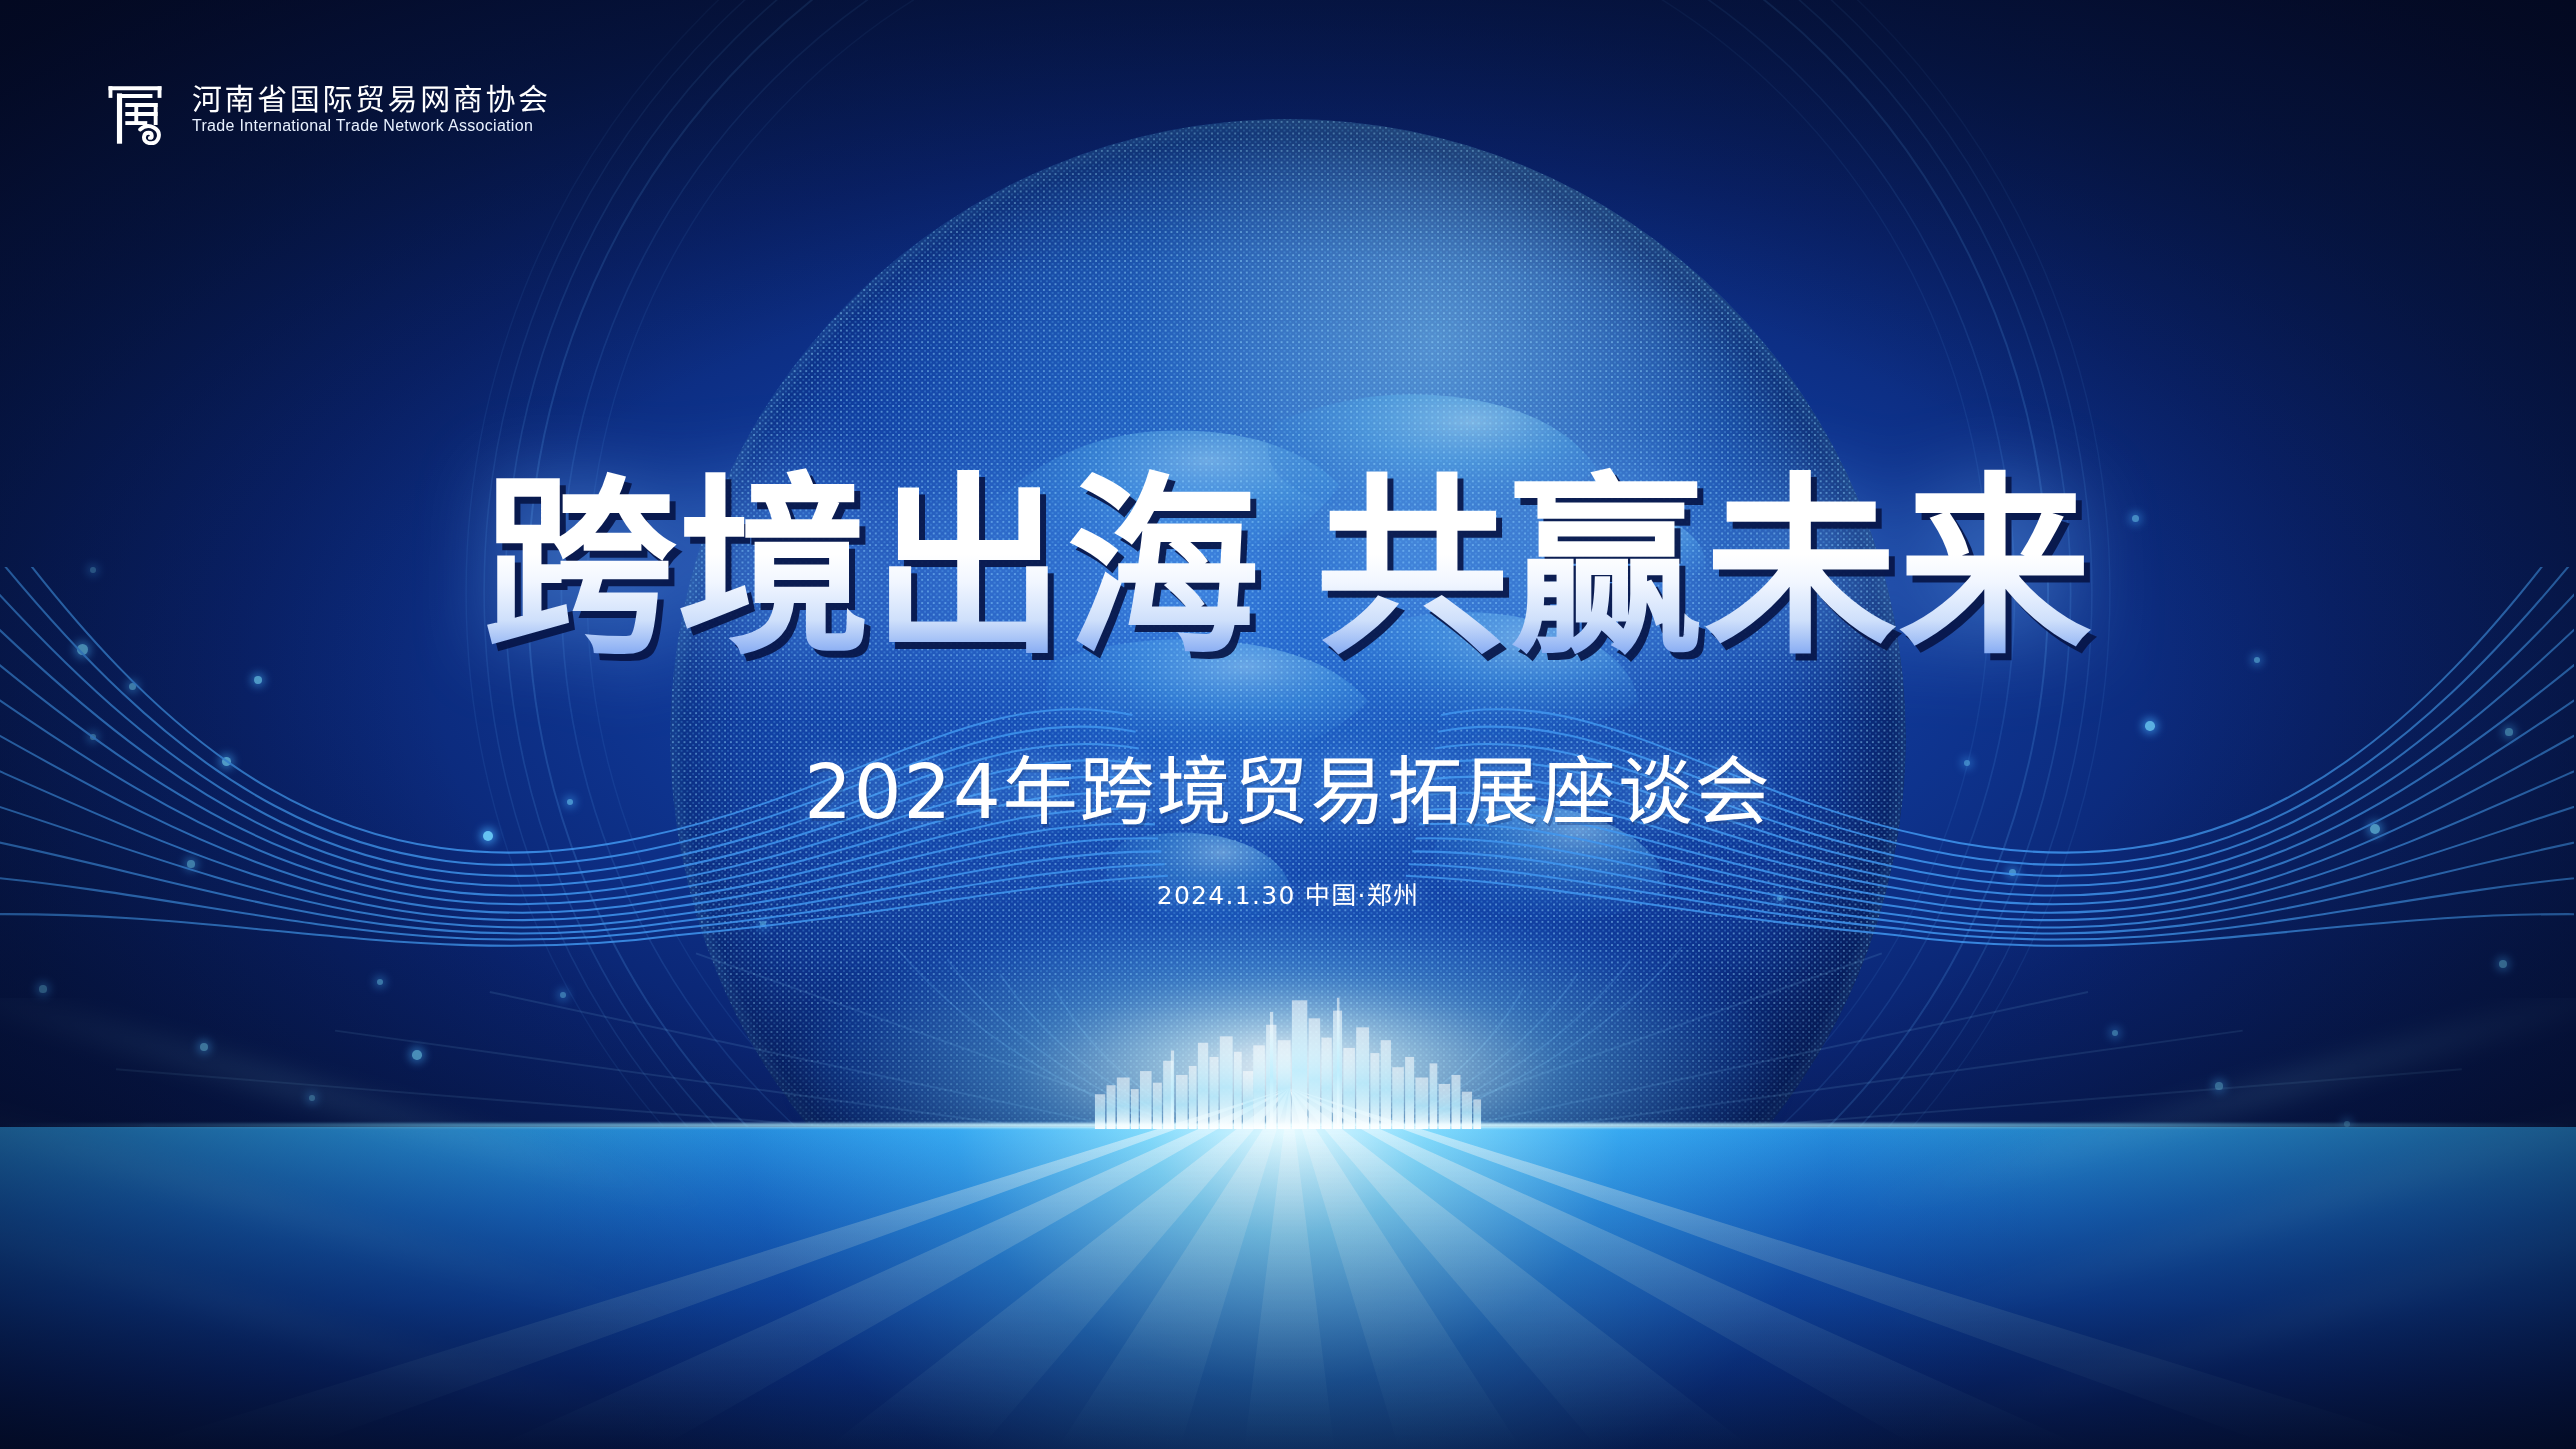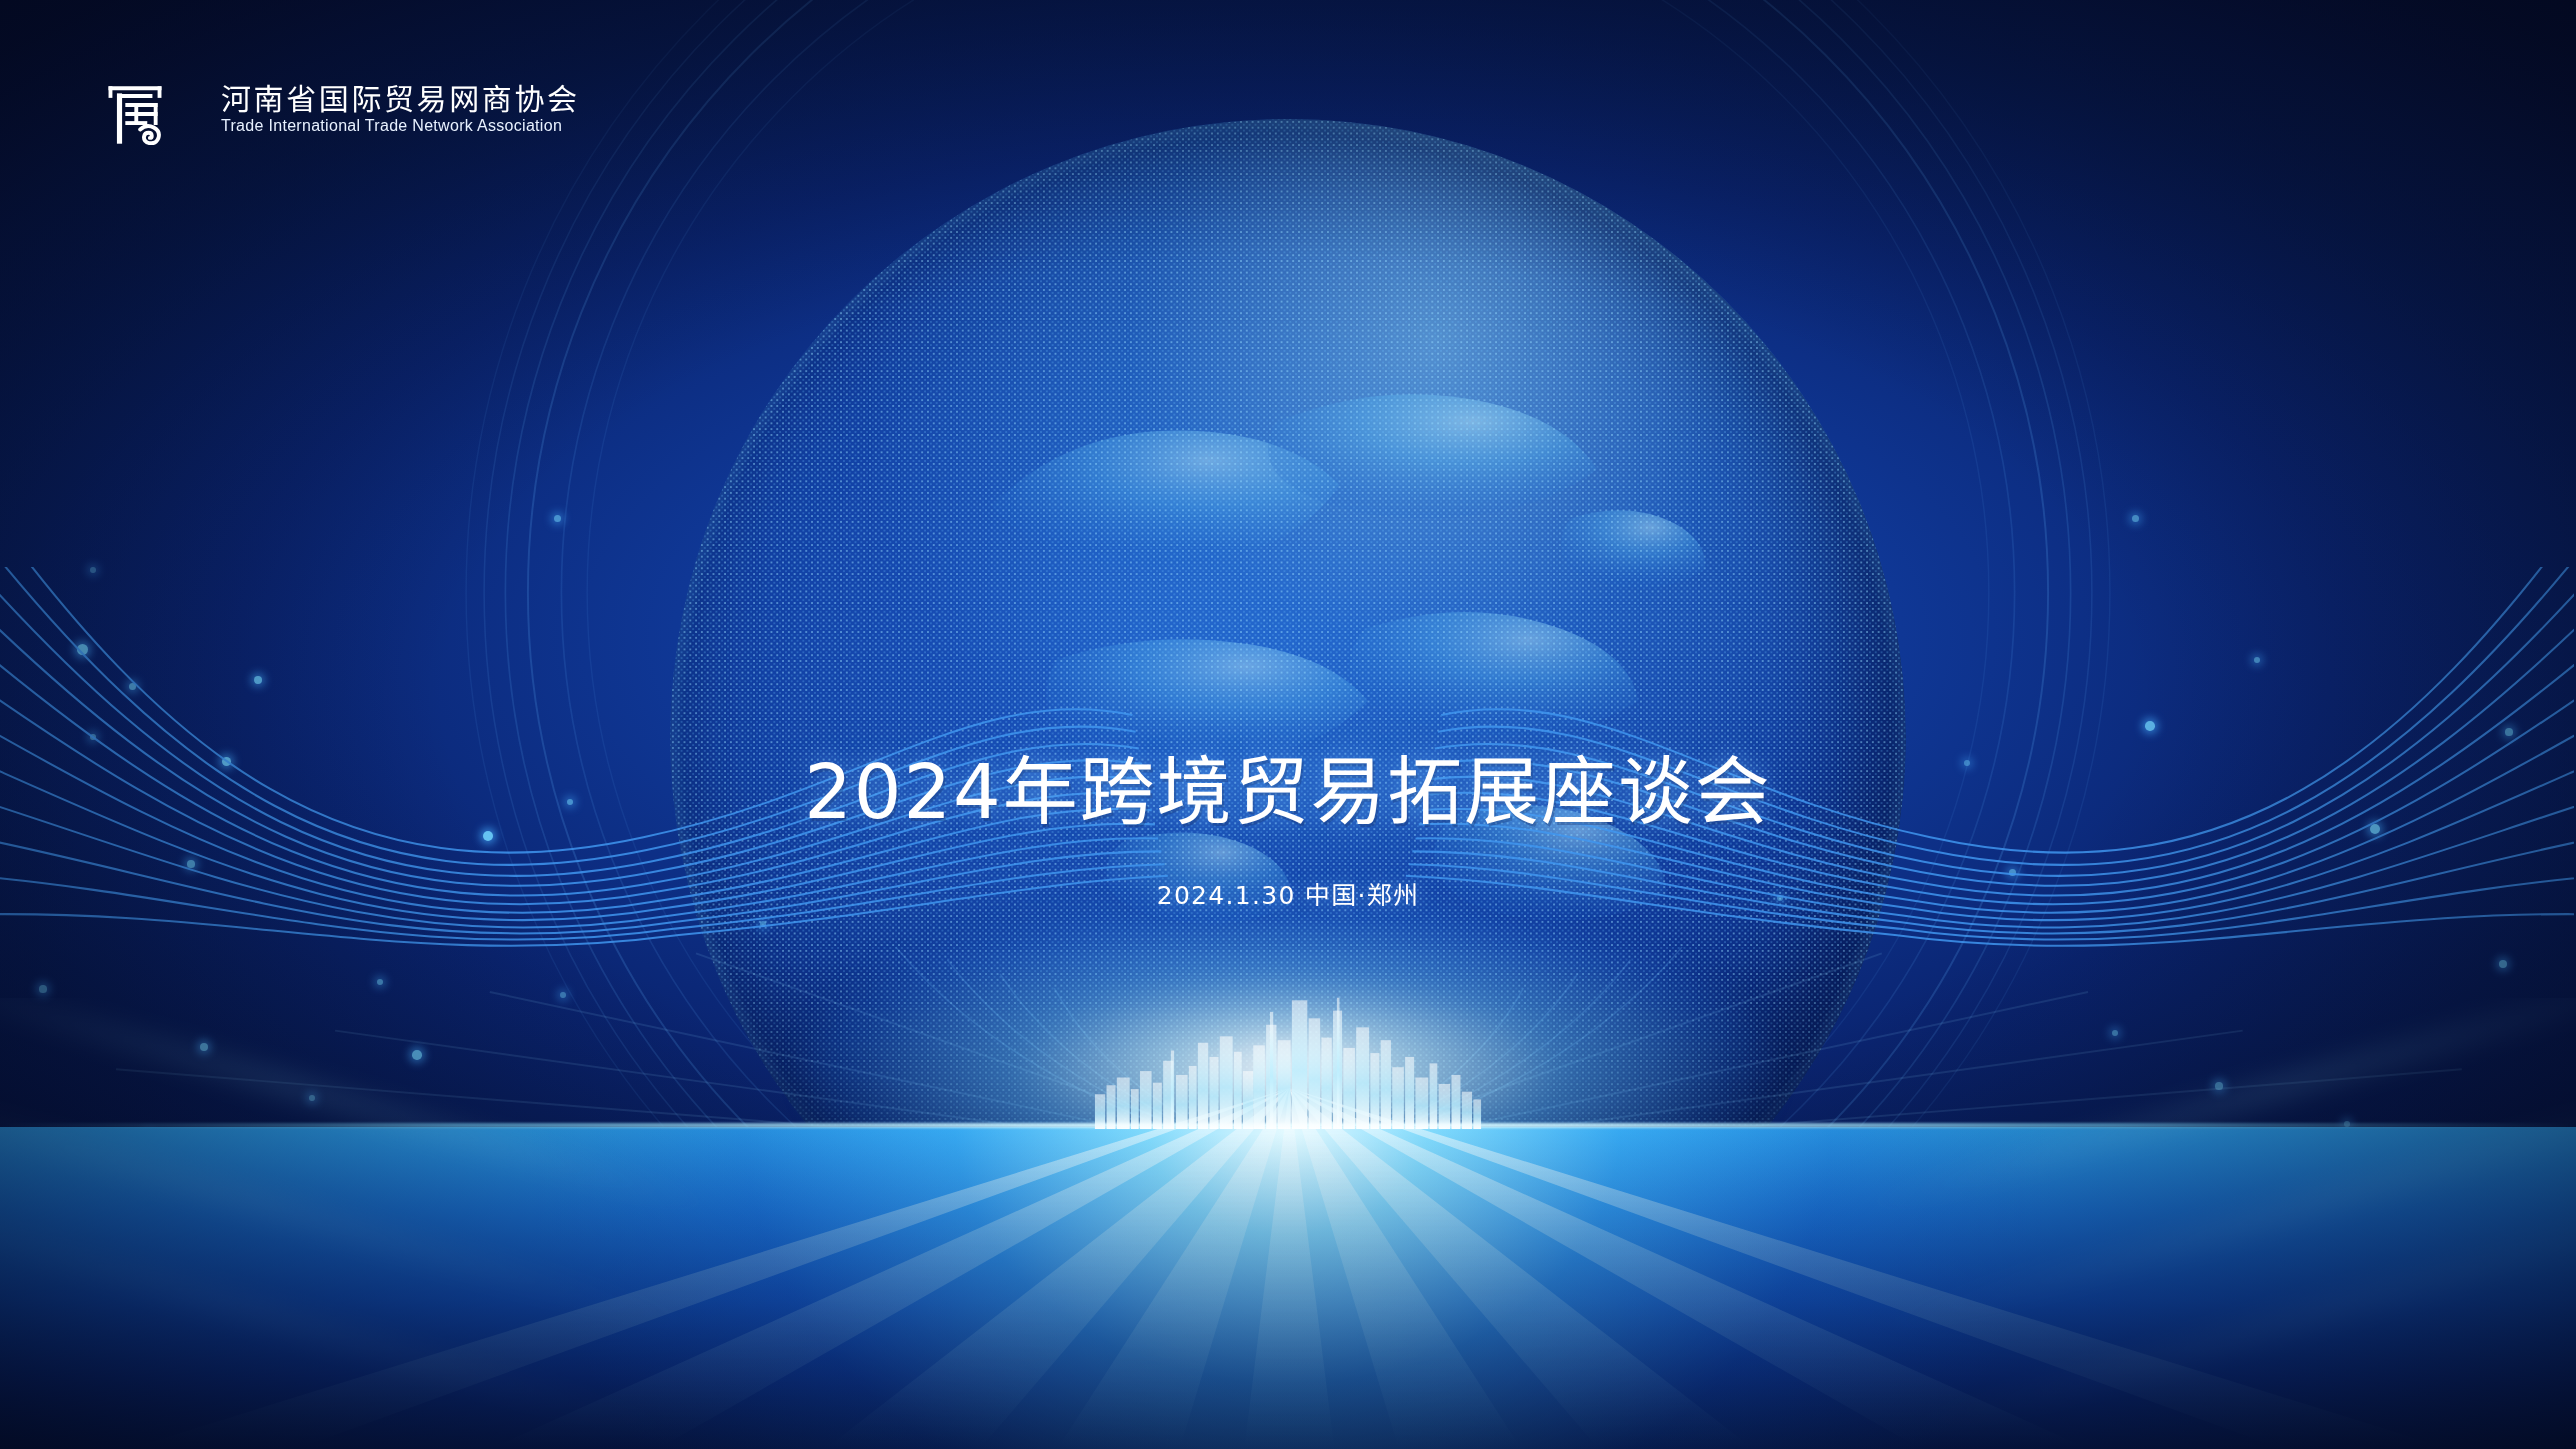--- a/index.html
+++ b/index.html
@@ -83,21 +83,21 @@
   .streak{position:absolute;height:22px;border-radius:50%;filter:blur(13px);
     background:linear-gradient(90deg,rgba(120,200,255,0),rgba(150,220,255,.42),rgba(120,200,255,0));}
 
   
   .city{position:absolute;left:50%;bottom:320px;transform:translateX(-50%);
     width:399px;height:148px;pointer-events:none;}
 
   
   .logo-bar{position:absolute;left:100px;top:74px;display:flex;align-items:center;gap:22px;}
   .logo-mark{width:70px;height:71px;flex:0 0 auto;}
-  .logo-text{display:flex;flex-direction:column;gap:3.9px;margin-left:29px;}
+  .logo-text{display:flex;flex-direction:column;gap:3.9px;}
   .logo-cn{color:#ffffff;font-size:30px;letter-spacing:2.6px;line-height:1;font-weight:400;
     font-family:"DejaVu Sans","Liberation Sans",sans-serif;}
   .logo-en{color:#e8f1ff;font-size:16px;letter-spacing:0.3px;line-height:1;}
 
   
   .tagline{position:absolute;left:0;right:0;top:361px;text-align:center;
     color:#ffffff;font-size:33px;letter-spacing:16.7px;text-indent:16.7px;font-weight:400;
     font-family:"DejaVu Sans","Liberation Sans",sans-serif;
     text-shadow:0 0 19.3px rgba(90,175,255,.75);}
 
@@ -354,19 +354,22 @@
       </g>
       <path d="M62 86 q10-9 21-3 q11 6 7 17 q-4 9-14 7 q-9-2-8-10 q1-6 7-6 q5 0 5 5 q0 3-3 3" fill="none" stroke="#ffffff" stroke-width="6" stroke-linecap="round"></path>
     </svg>
     <div class="logo-text">
       <div class="logo-cn">河南省国际贸易网商协会</div>
       <div class="logo-en">Trade International Trade Network Association</div>
     </div>
   </div>
 
 
+  <div class="headline">
+    <span class="seg">跨境出海</span><span class="gap"></span><span class="seg">共赢未来</span>
+  </div>
 
   <div class="subtitle">2024年跨境贸易拓展座谈会</div>
 
   <div class="meta">2024.1.30  中国·郑州</div>
 
 </div>
 
 
 </body></html>

